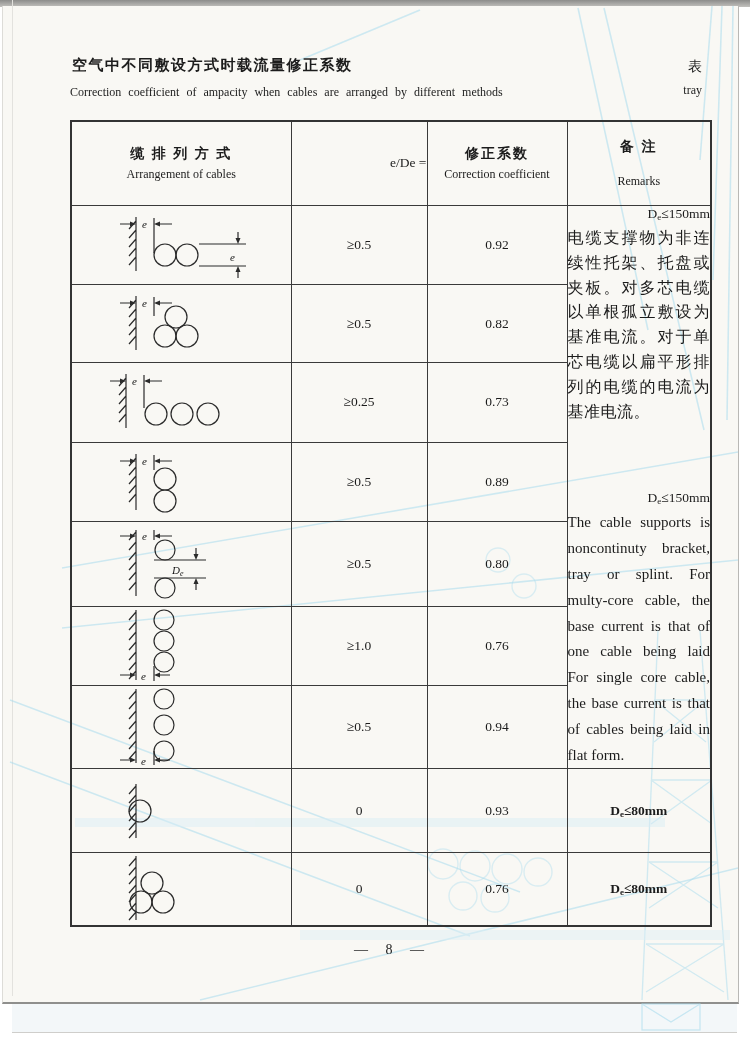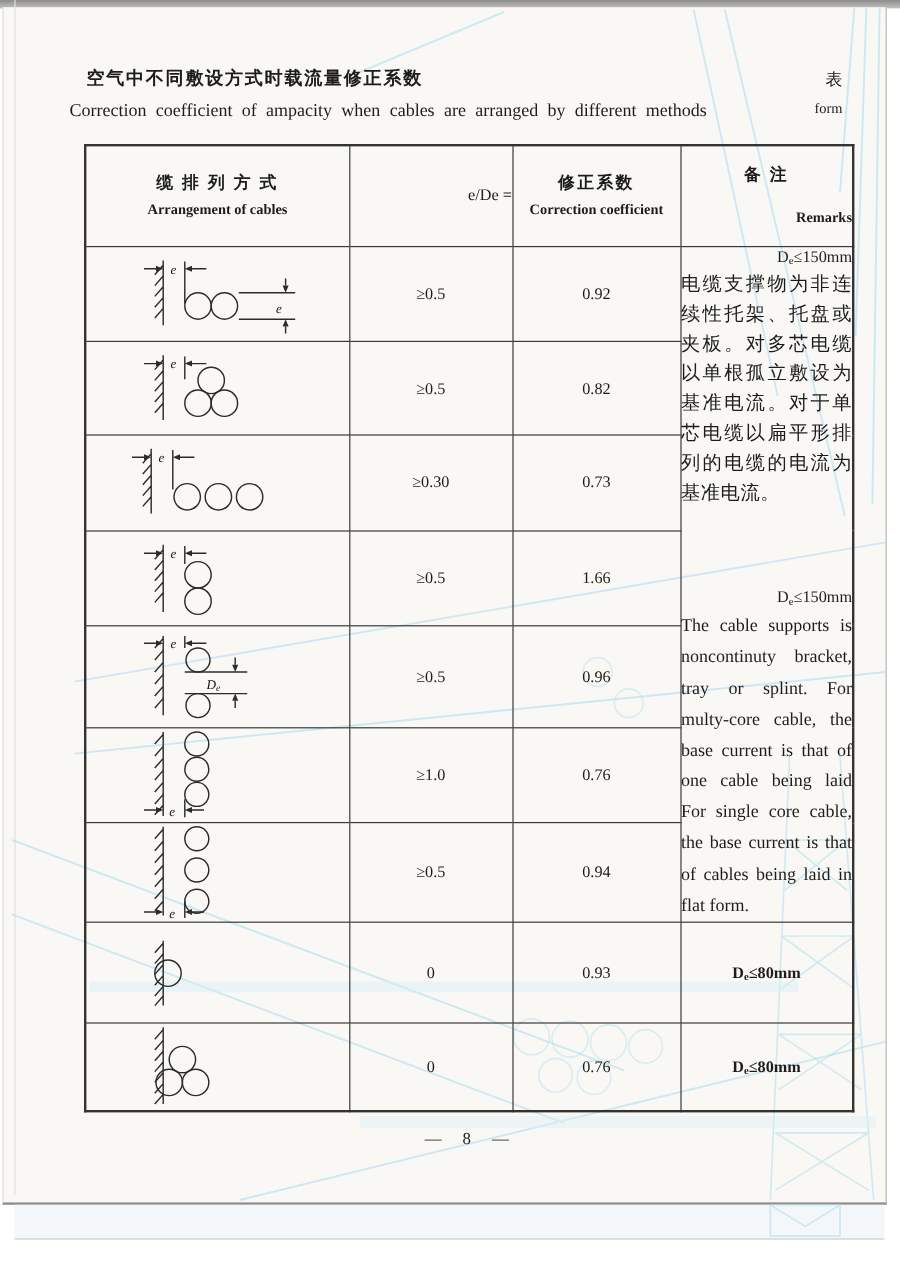--- a/index.html
+++ b/index.html
@@ -12,33 +12,33 @@
           background:#f9f8f4;border-left:1px solid #dddcd8;border-right:1px solid #b9b8b5;
           border-bottom:2px solid #8f8f8d;}
   .sheet-inner-edge{position:absolute;left:12px;top:0;width:1px;height:996px;background:#e3e2de;}
   .next-page{position:absolute;left:12px;top:1004px;width:725px;height:28px;
           background:#f3f7f9;border-bottom:1px solid #cfcecb;}
   .watermark{position:absolute;left:0;top:0;pointer-events:none;}
   .content{position:absolute;left:0;top:0;width:750px;height:1057px;}
 
   .title-zh{position:absolute;left:72px;top:56px;font-size:15px;font-weight:600;
           letter-spacing:1.5px;font-family:"Liberation Serif","DejaVu Serif",serif;}
-  .title-en{position:absolute;left:58px;top:85px;font-size:15px;word-spacing:4px;}
+  .title-en{position:absolute;left:70px;top:85px;font-size:12px;word-spacing:4px;}
   .corner{position:absolute;left:650px;top:58px;width:52px;text-align:right;}
   .corner .zh{font-size:14px;}
   .corner .en{font-size:12px;margin-top:7px;}
 
   table.main{position:absolute;left:70px;top:120px;border-collapse:collapse;
           table-layout:fixed;width:640px;background:transparent;}
   table.main td{border:1.5px solid #3a3a3a;padding:0;text-align:center;vertical-align:middle;}
   table.main{border:2px solid #333;}
   .hd{line-height:1.25;}
   .hd .zh{font-size:14px;letter-spacing:2px;font-weight:bold;}
-  .hd .en{font-size:12px;margin-top:4px;font-weight:bold;}
-  .hd-remarks .en{margin-top:18px;text-align:right;}
+  .hd .en{font-size:12px;margin-top:4px;}
+  .hd-remarks .en{margin-top:18px;}
   td.h-row{height:83px;}
   .val{font-size:13.5px;text-align:right;}
   tr.r1 td{height:78px;} tr.r2 td{height:77px;} tr.r3 td{height:78px;}
   tr.r4 td{height:78px;} tr.r5 td{height:84px;} tr.r6 td{height:78px;}
   tr.r7 td{height:82px;} tr.r8 td{height:83px;} tr.r9 td{height:72px;}
 
   td.remarks-cell{vertical-align:top;text-align:left;padding:46px 8px 6px 9px;}
   .rk-title{text-align:right;font-size:13.5px;margin-bottom:4px;}
   .rk-body-zh{font-size:16px;line-height:1.55;text-align:justify;text-justify:inter-ideograph;
           letter-spacing:0.5px;}
@@ -106,21 +106,21 @@
       <rect x="642" y="1004" width="58" height="26"></rect>
       <path d="M642,1004 L671,1022 L700,1004"></path>
     </g>
   </svg>
 
   <div class="content">
     <div class="title-zh">空气中不同敷设方式时载流量修正系数</div>
     <div class="title-en">Correction coefficient of ampacity when cables are arranged by different methods</div>
     <div class="corner">
       <div class="zh">表</div>
-      <div class="en">form</div>
+      <div class="en">tray</div>
     </div>
 
     <table class="main">
       <colgroup>
           <col style="width:220px">
           <col style="width:136px">
           <col style="width:140px">
           <col style="width:144px">
         </colgroup>
 
@@ -196,58 +196,58 @@
             <path d="M30,6 V60 M23,18 L30,10 M23,27 L30,19 M23,36 L30,28 M23,45 L30,37 M23,54 L30,46"></path>
             <path d="M14,13 H24 M52,13 H66 M48,7 V40"></path>
             <polygon points="30,13 24,10.5 24,15.5"></polygon>
                 <polygon points="48,13 54,10.5 54,15.5"></polygon>
             <text x="36" y="17">e</text>
             <circle cx="60" cy="46" r="11"></circle>
                 <circle cx="86" cy="46" r="11"></circle>
                 <circle cx="112" cy="46" r="11"></circle>
           </svg>
         </td>
-        <td class="val">≥0.30</td>
+        <td class="val">≥0.25</td>
         <td class="val">0.73</td>
       </tr>
 
       <tr class="r4">
         <td>
           <svg class="diag" width="150" height="68">
             <path d="M30,6 V62 M23,18 L30,10 M23,27 L30,19 M23,36 L30,28 M23,45 L30,37 M23,54 L30,46"></path>
             <path d="M14,13 H24 M52,13 H66 M48,7 V22"></path>
             <polygon points="30,13 24,10.5 24,15.5"></polygon>
                 <polygon points="48,13 54,10.5 54,15.5"></polygon>
             <text x="36" y="17">e</text>
             <circle cx="59" cy="31" r="11"></circle>
                 <circle cx="59" cy="53" r="11"></circle>
           </svg>
         </td>
         <td class="val">≥0.5</td>
-        <td class="val">1.66</td>
+        <td class="val">0.89</td>
       </tr>
 
       <tr class="r5">
         <td>
           <svg class="diag" width="150" height="76">
             <path d="M30,4 V70 M23,14 L30,6 M23,24 L30,16 M23,34 L30,26 M23,44 L30,36 M23,54 L30,46 M23,64 L30,56"></path>
             <path d="M14,10 H24 M52,10 H66 M48,4 V14"></path>
             <polygon points="30,10 24,7.5 24,12.5"></polygon>
                 <polygon points="48,10 54,7.5 54,12.5"></polygon>
             <text x="36" y="14">e</text>
             <circle cx="59" cy="24" r="10"></circle>
             <path d="M48,34 H100 M90,22 V28 M48,52 H100 M90,64 V58"></path>
             <polygon points="90,34 87.5,28 92.5,28"></polygon>
                 <polygon points="90,52 87.5,58 92.5,58"></polygon>
             <text x="66" y="48"><tspan>D</tspan><tspan dy="2" font-size="8">e</tspan></text>
             <circle cx="59" cy="62" r="10"></circle>
           </svg>
         </td>
         <td class="val">≥0.5</td>
-        <td class="val">0.96</td>
+        <td class="val">0.80</td>
       </tr>
 
       <tr class="r6">
         <td>
           <svg class="diag" width="150" height="76">
             <path d="M30,2 V72 M23,12 L30,4 M23,22 L30,14 M23,32 L30,24 M23,42 L30,34 M23,52 L30,44 M23,62 L30,54 M23,71 L30,63"></path>
             <circle cx="58" cy="12" r="10"></circle>
                 <circle cx="58" cy="33" r="10"></circle>
                 <circle cx="58" cy="54" r="10"></circle>
             <path d="M14,67 H24 M52,67 H64 M48,58 V73"></path>

